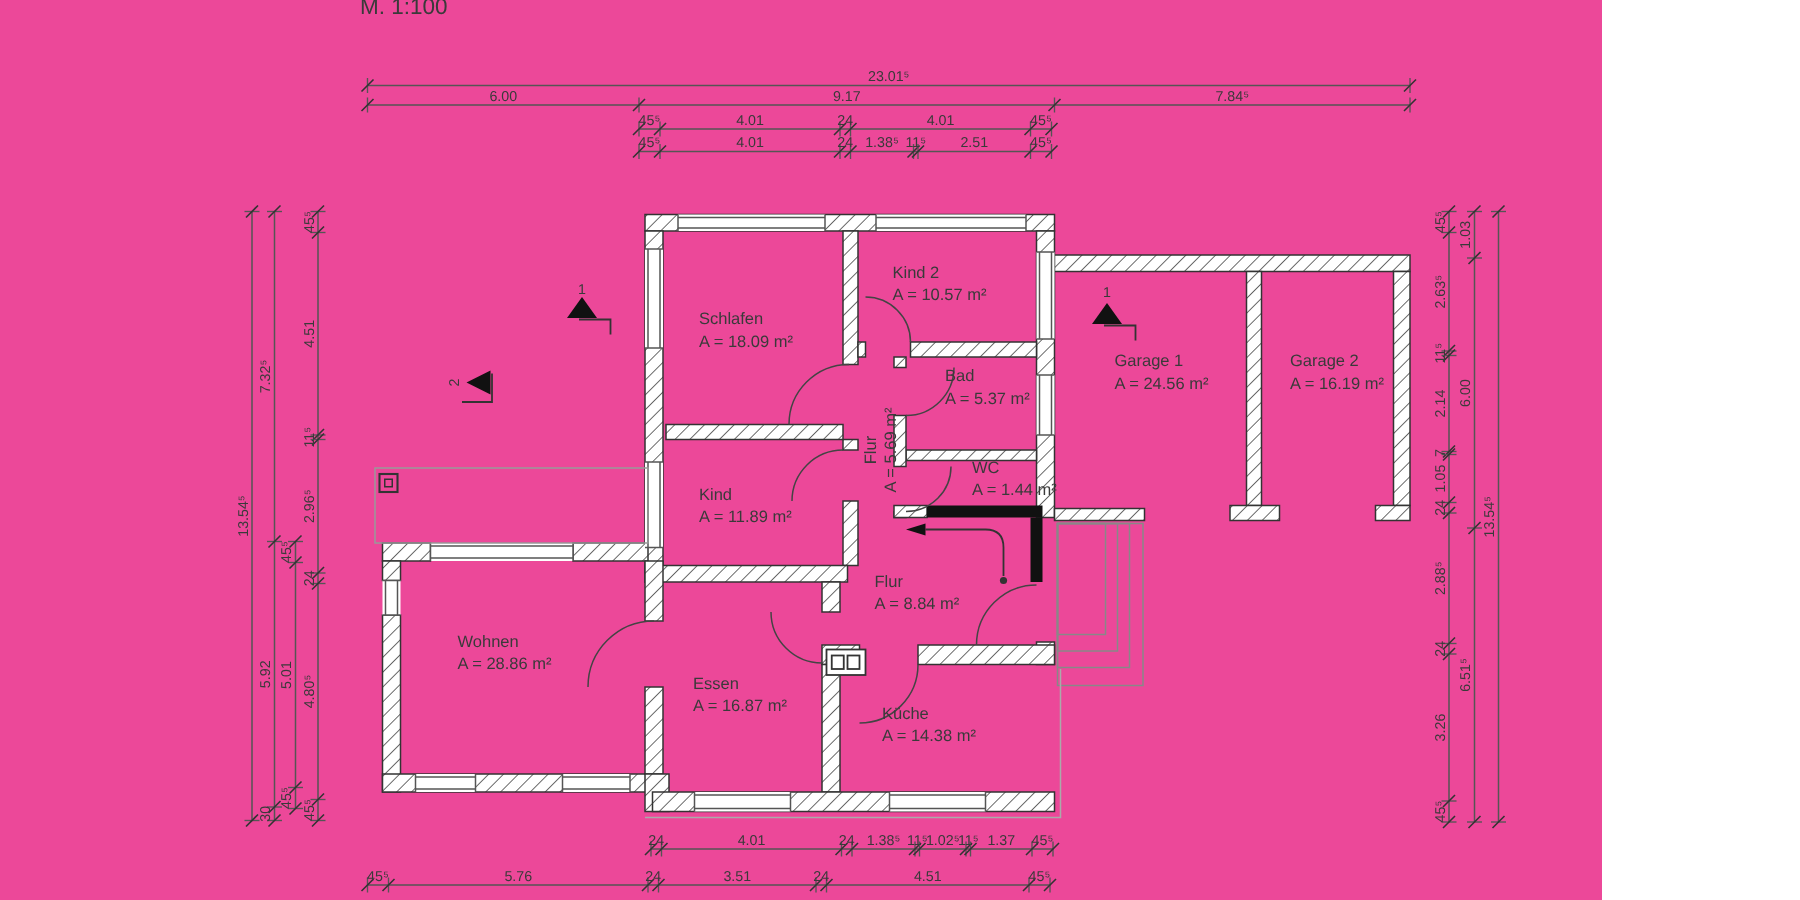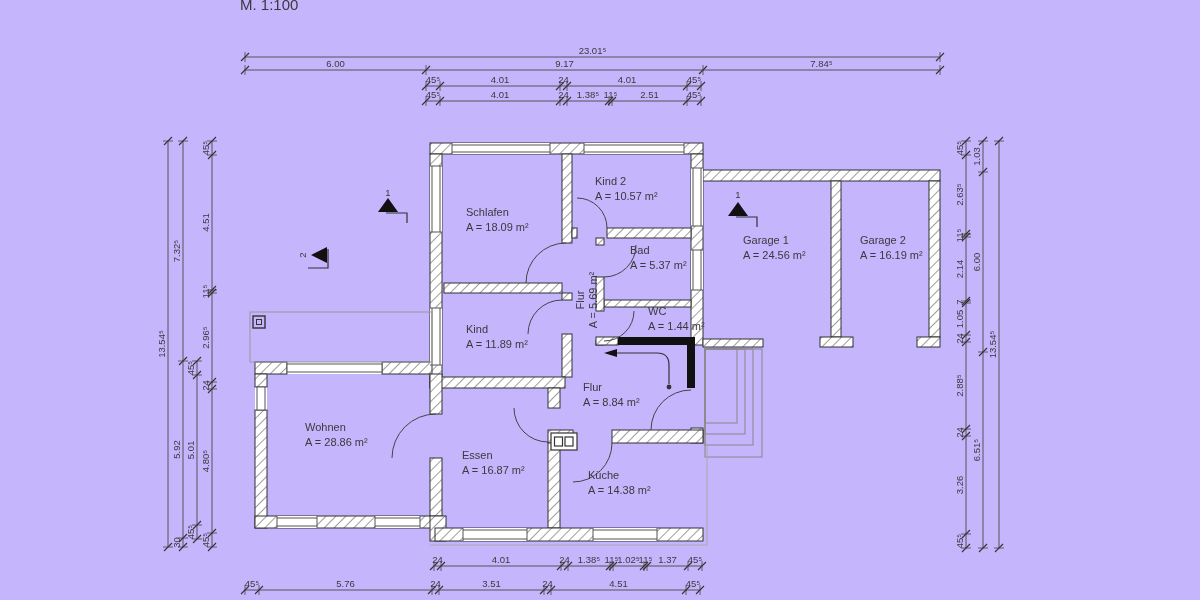--- a/index.html
+++ b/index.html
@@ -1,16 +1,16 @@
 <!DOCTYPE html>
 <html><head>
 <meta charset="utf-8">
 <style>
   html,body{margin:0;padding:0;background:#fff;}
-  .canvas{position:relative;width:1200px;height:600px;background:#c4b5fd;overflow:hidden;
+  .canvas{position:relative;width:1068px;height:600px;background:#ec4899;overflow:hidden;
           font-family:"Liberation Sans",sans-serif;}
   .scale-title{position:absolute;left:240px;top:-4px;font-size:15px;color:#3a3a3a;}
   svg text{font-family:"Liberation Sans",sans-serif;fill:#3a3a3a;}
   .dimtxt{font-size:9.5px;}
   .roomtxt{font-size:11px;}
 </style>
 </head>
 <body>
 
 <div class="canvas">

